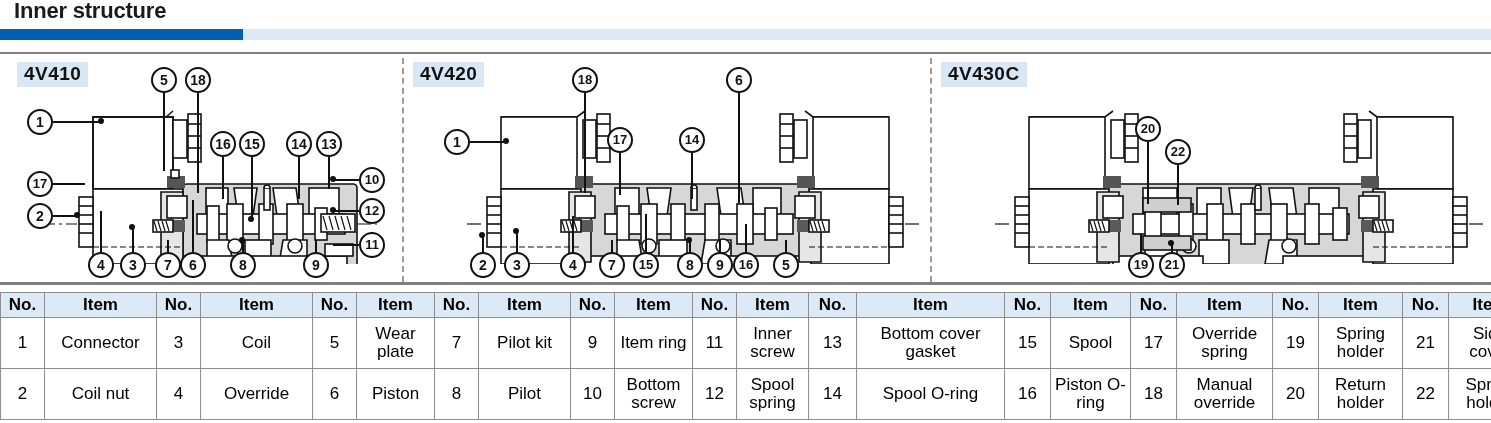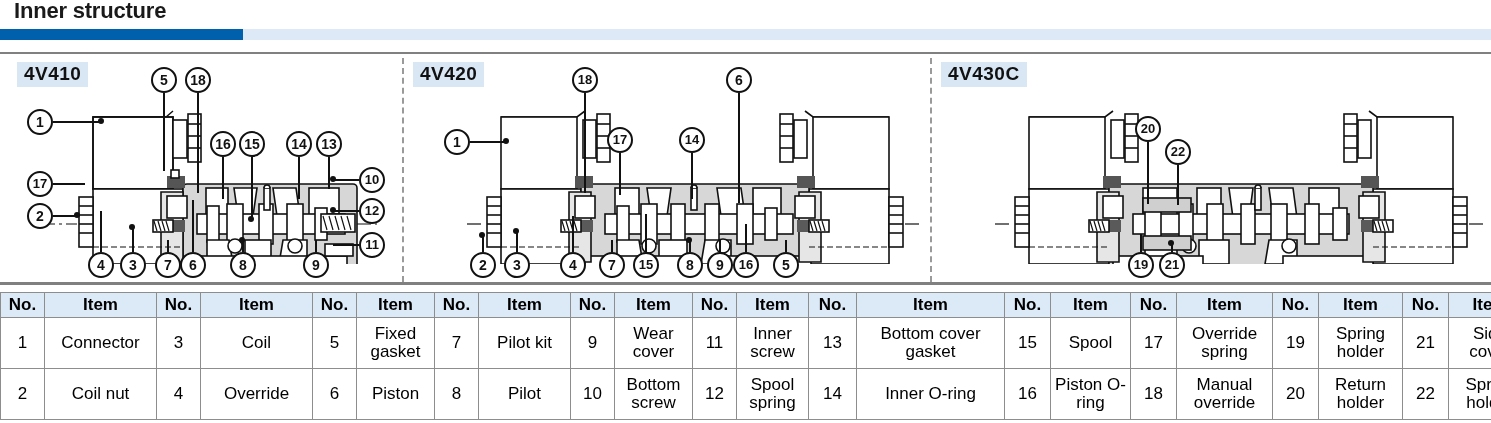--- a/index.html
+++ b/index.html
@@ -530,25 +530,25 @@
         <th style="background: rgb(220, 233, 246);">Item</th>
       </tr>
     </thead>
     <tbody>
       <tr>
         <td class="num">1</td>
         <td>Connector</td>
         <td class="num">3</td>
         <td>Coil</td>
         <td class="num">5</td>
-        <td>Fixed gasket</td>
+        <td>Wear plate</td>
         <td class="num">7</td>
         <td>Pilot kit</td>
         <td class="num">9</td>
-        <td>Wear cover</td>
+        <td>Item ring</td>
         <td class="num">11</td>
         <td>Inner screw</td>
         <td class="num">13</td>
         <td>Bottom cover gasket</td>
         <td class="num">15</td>
         <td>Spool</td>
         <td class="num">17</td>
         <td>Override spring</td>
         <td class="num">19</td>
         <td>Spring holder</td>
@@ -562,21 +562,21 @@
         <td>Override</td>
         <td class="num">6</td>
         <td>Piston</td>
         <td class="num">8</td>
         <td>Pilot</td>
         <td class="num">10</td>
         <td>Bottom screw</td>
         <td class="num">12</td>
         <td>Spool spring</td>
         <td class="num">14</td>
-        <td>Inner O-ring</td>
+        <td>Spool O-ring</td>
         <td class="num">16</td>
         <td>Piston O-ring</td>
         <td class="num">18</td>
         <td>Manual override</td>
         <td class="num">20</td>
         <td>Return holder</td>
         <td class="num">22</td>
         <td>Spring holder</td>
       </tr>
     </tbody>

